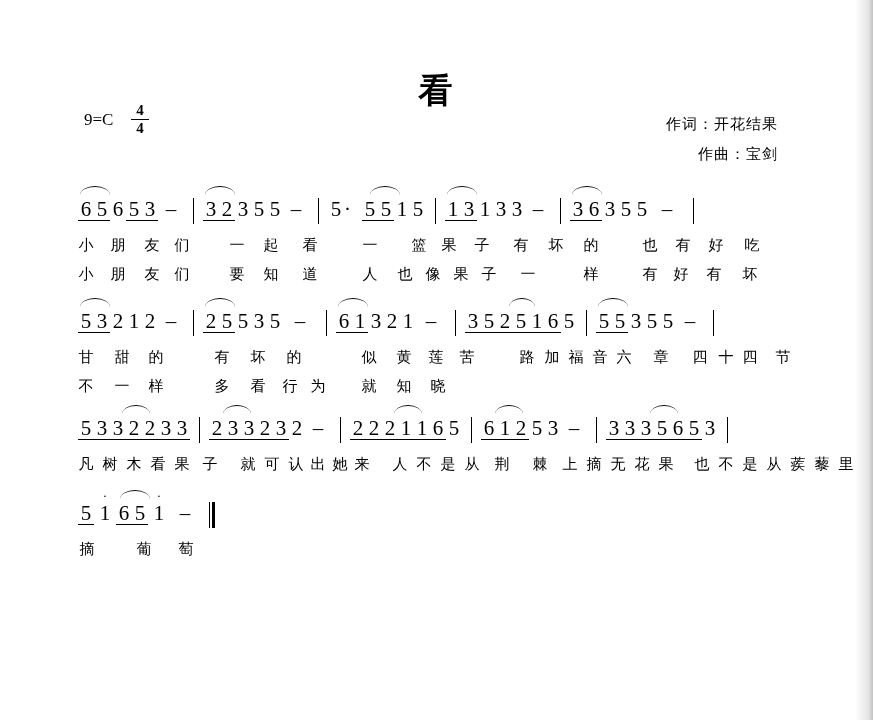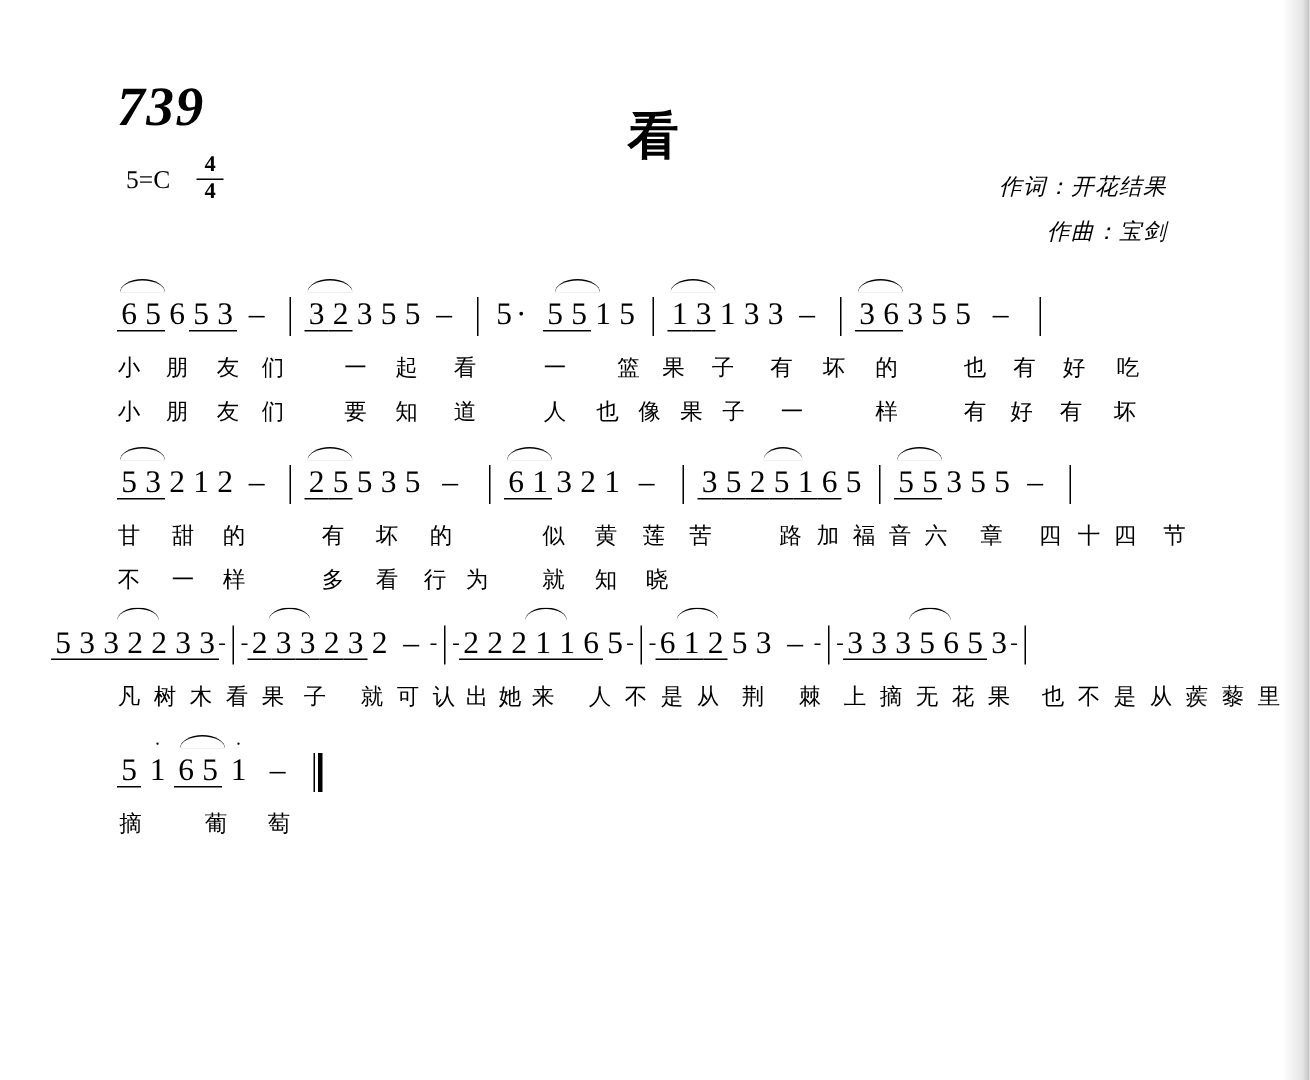--- a/index.html
+++ b/index.html
@@ -88,21 +88,20 @@
     font-weight: bold;
     font-size: 32px;
     letter-spacing: 3px;
   }
   .credit {
     position: absolute;
     right: 95px;
     font-family: "DejaVu Sans", sans-serif;
     font-size: 15px;
     letter-spacing: 1px;
-    font-style: italic;
   }
   .credit.lyricist { top: 115px; }
   .credit.composer { top: 145px; }
 
   
   .system {
     position: absolute;
     left: 0;
     width: 873px;
   }
@@ -201,23 +200,22 @@
     transform: translateX(-50%);
   }
   .lyric-line-1 { margin-top: 6px; }
   .lyric-line-2 { margin-top: 3px; }
 </style>
 </head>
 <body>
 
 <div class="page">
 
-  <div class="song-number">739</div>
-
-  <div class="key-sig">5=C</div>
+
+  <div class="key-sig">9=C</div>
   <div class="meter">
     <span class="num">4</span>
     <span class="den">4</span>
   </div>
 
   <div class="title">看</div>
   <div class="credit lyricist">作词：开花结果</div>
   <div class="credit composer">作曲：宝剑</div>
 
   <div class="system sys1">
@@ -357,21 +355,21 @@
       <span class="lyr" style="left:258px;">看</span>
       <span class="lyr" style="left:290px;">行</span>
       <span class="lyr" style="left:318px;">为</span>
       <span class="lyr" style="left:369px;">就</span>
       <span class="lyr" style="left:404px;">知</span>
       <span class="lyr" style="left:438px;">晓</span>
     </div>
   </div>
 
   <div class="system sys3">
-    <div class="measures" style="padding-left:34px;text-decoration:underline;">
+    <div class="measures" style="padding-left:78px;">
       <span class="measure">
         <span class="slur" style="left:44px;width:28px;"></span>
         <span class="note u1" style="width:16px;">5</span><span class="note u1" style="width:16px;">3</span><span class="note u1" style="width:16px;">3</span><span class="note u1" style="width:16px;">2</span><span class="note u1" style="width:16px;">2</span><span class="note u1" style="width:16px;">3</span><span class="note u1" style="width:16px;">3</span>
       </span>
       <span class="barline"></span>
       <span class="measure">
         <span class="slur" style="left:14px;width:28px;"></span>
         <span class="note u1" style="width:16px;">2</span><span class="note u1" style="width:16px;">3</span><span class="note u1" style="width:16px;">3</span><span class="note u1" style="width:16px;">2</span><span class="note u1" style="width:16px;">3</span><span class="note" style="width:16px;">2</span><span class="dash" style="width:26px;">–</span>
       </span>
       <span class="barline"></span>

